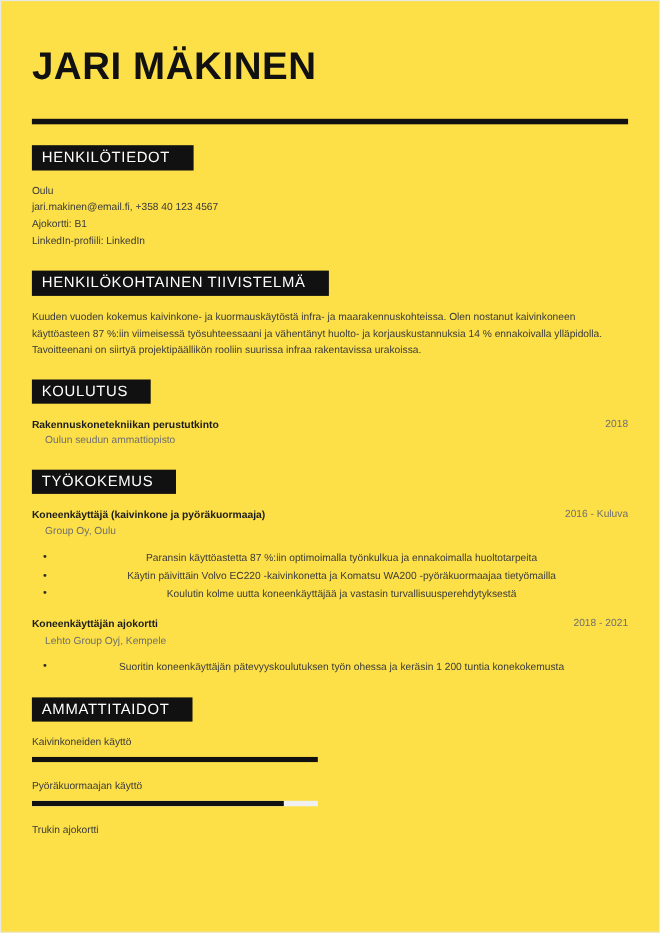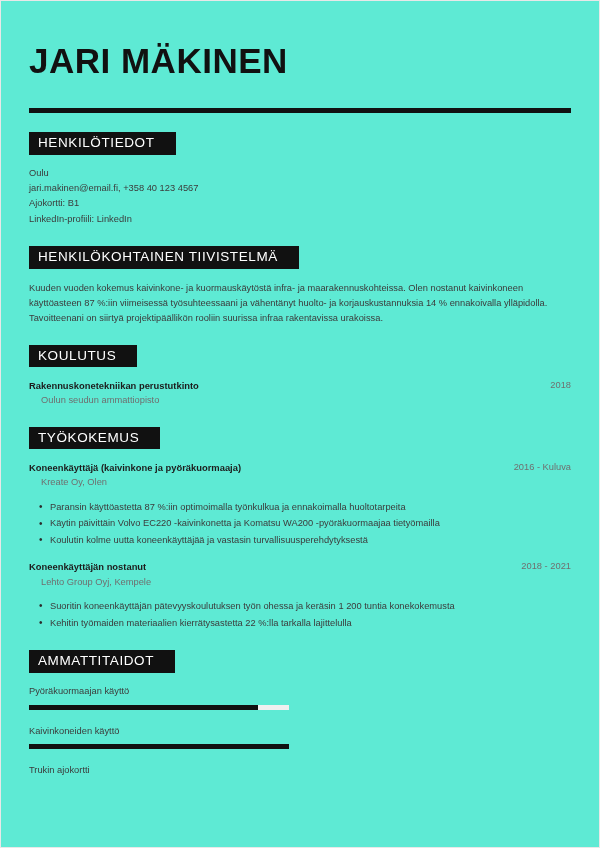--- a/index.html
+++ b/index.html
@@ -11,21 +11,21 @@
     width: 600px;
     height: 848px;
     font-family: "Liberation Sans", sans-serif;
     -webkit-font-smoothing: antialiased;
   }
   .page {
     position: relative;
     box-sizing: border-box;
     width: 600px;
     height: 848px;
-    background: #5eead4;
+    background: #fde047;
     border: 1px solid #e8e8e8;
     padding: 0 28px;
     overflow: hidden;
   }
 
   
   .name {
     font-size: 35px;
     font-weight: 700;
     letter-spacing: 0.5px;
@@ -102,20 +102,21 @@
     color: #6f6f6f;
     line-height: 1.55;
     margin-left: 12px;
   }
 
   
   .bullets {
     margin: 9px 0 0 0;
     padding-left: 21px;
     list-style: none;
+    text-align: center;
   }
   .bullets li {
     position: relative;
     font-size: 9.3px;
     color: #3b3b3b;
     line-height: 1.78;
   }
   .bullets li::before {
     content: "\2022";
     position: absolute;
@@ -188,57 +189,56 @@
   </div>
 
   <div class="section">
     <div class="section-title">TYÖKOKEMUS</div>
 
     <div class="entry">
       <div class="entry-row">
         <div class="entry-title">Koneenkäyttäjä (kaivinkone ja pyöräkuormaaja)</div>
         <div class="entry-date">2016 - Kuluva</div>
       </div>
-      <div class="entry-sub">Kreate Oy, Olen</div>
+      <div class="entry-sub">Group Oy, Oulu</div>
       <ul class="bullets">
         <li>Paransin käyttöastetta 87 %:iin optimoimalla työnkulkua ja ennakoimalla huoltotarpeita</li>
         <li>Käytin päivittäin Volvo EC220 -kaivinkonetta ja Komatsu WA200 -pyöräkuormaajaa tietyömailla</li>
         <li>Koulutin kolme uutta koneenkäyttäjää ja vastasin turvallisuusperehdytyksestä</li>
       </ul>
     </div>
 
     <div class="entry">
       <div class="entry-row">
-        <div class="entry-title">Koneenkäyttäjän nostanut</div>
+        <div class="entry-title">Koneenkäyttäjän ajokortti</div>
         <div class="entry-date">2018 - 2021</div>
       </div>
       <div class="entry-sub">Lehto Group Oyj, Kempele</div>
       <ul class="bullets">
         <li>Suoritin koneenkäyttäjän pätevyyskoulutuksen työn ohessa ja keräsin 1 200 tuntia konekokemusta</li>
-        <li>Kehitin työmaiden materiaalien kierrätysastetta 22 %:lla tarkalla lajittelulla</li>
       </ul>
     </div>
   </div>
 
 
   <div class="section">
     <div class="section-title">AMMATTITAIDOT</div>
     <div class="meter-grid">
+      <div class="meter">
+        <div class="meter-label">Kaivinkoneiden käyttö</div>
+        <div class="meter-track">
+          <div class="meter-fill" style="width: 100%;"></div>
+        </div>
+      </div>
       <div class="meter">
         <div class="meter-label">Pyöräkuormaajan käyttö</div>
         <div class="meter-track">
           <div class="meter-fill" style="width: 88%;"></div>
         </div>
       </div>
       <div class="meter">
-        <div class="meter-label">Kaivinkoneiden käyttö</div>
-        <div class="meter-track">
-          <div class="meter-fill" style="width: 100%;"></div>
-        </div>
-      </div>
-      <div class="meter">
         <div class="meter-label">Trukin ajokortti</div>
 
       </div>
     </div>
   </div>
 
 </div>
 
 </body></html>

